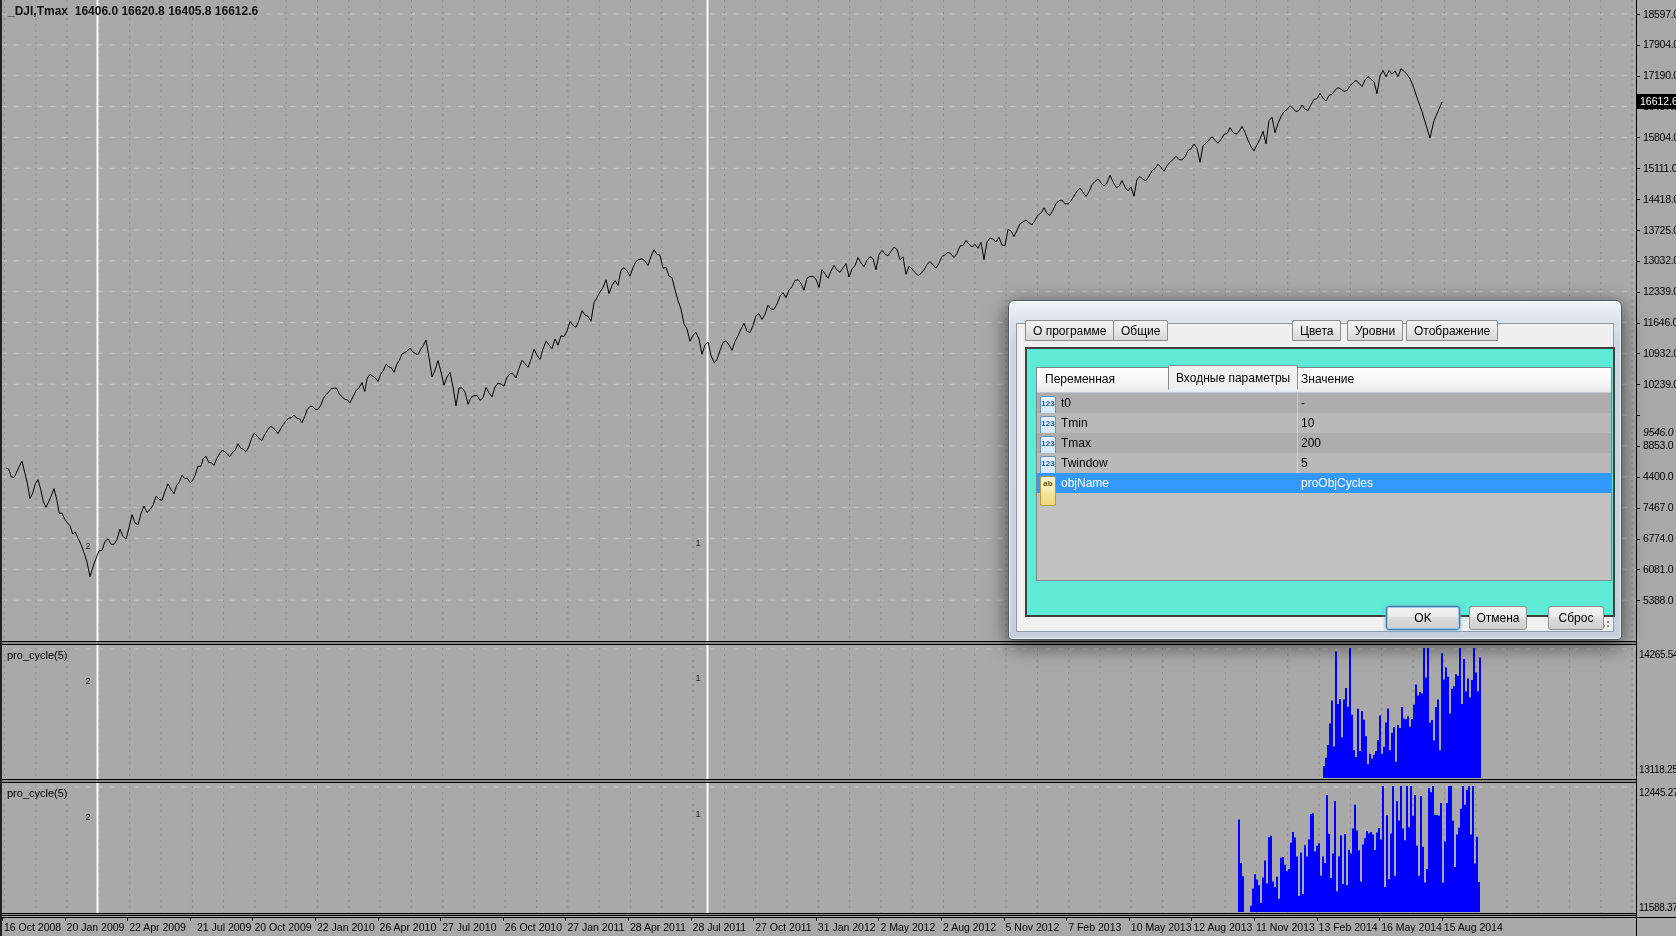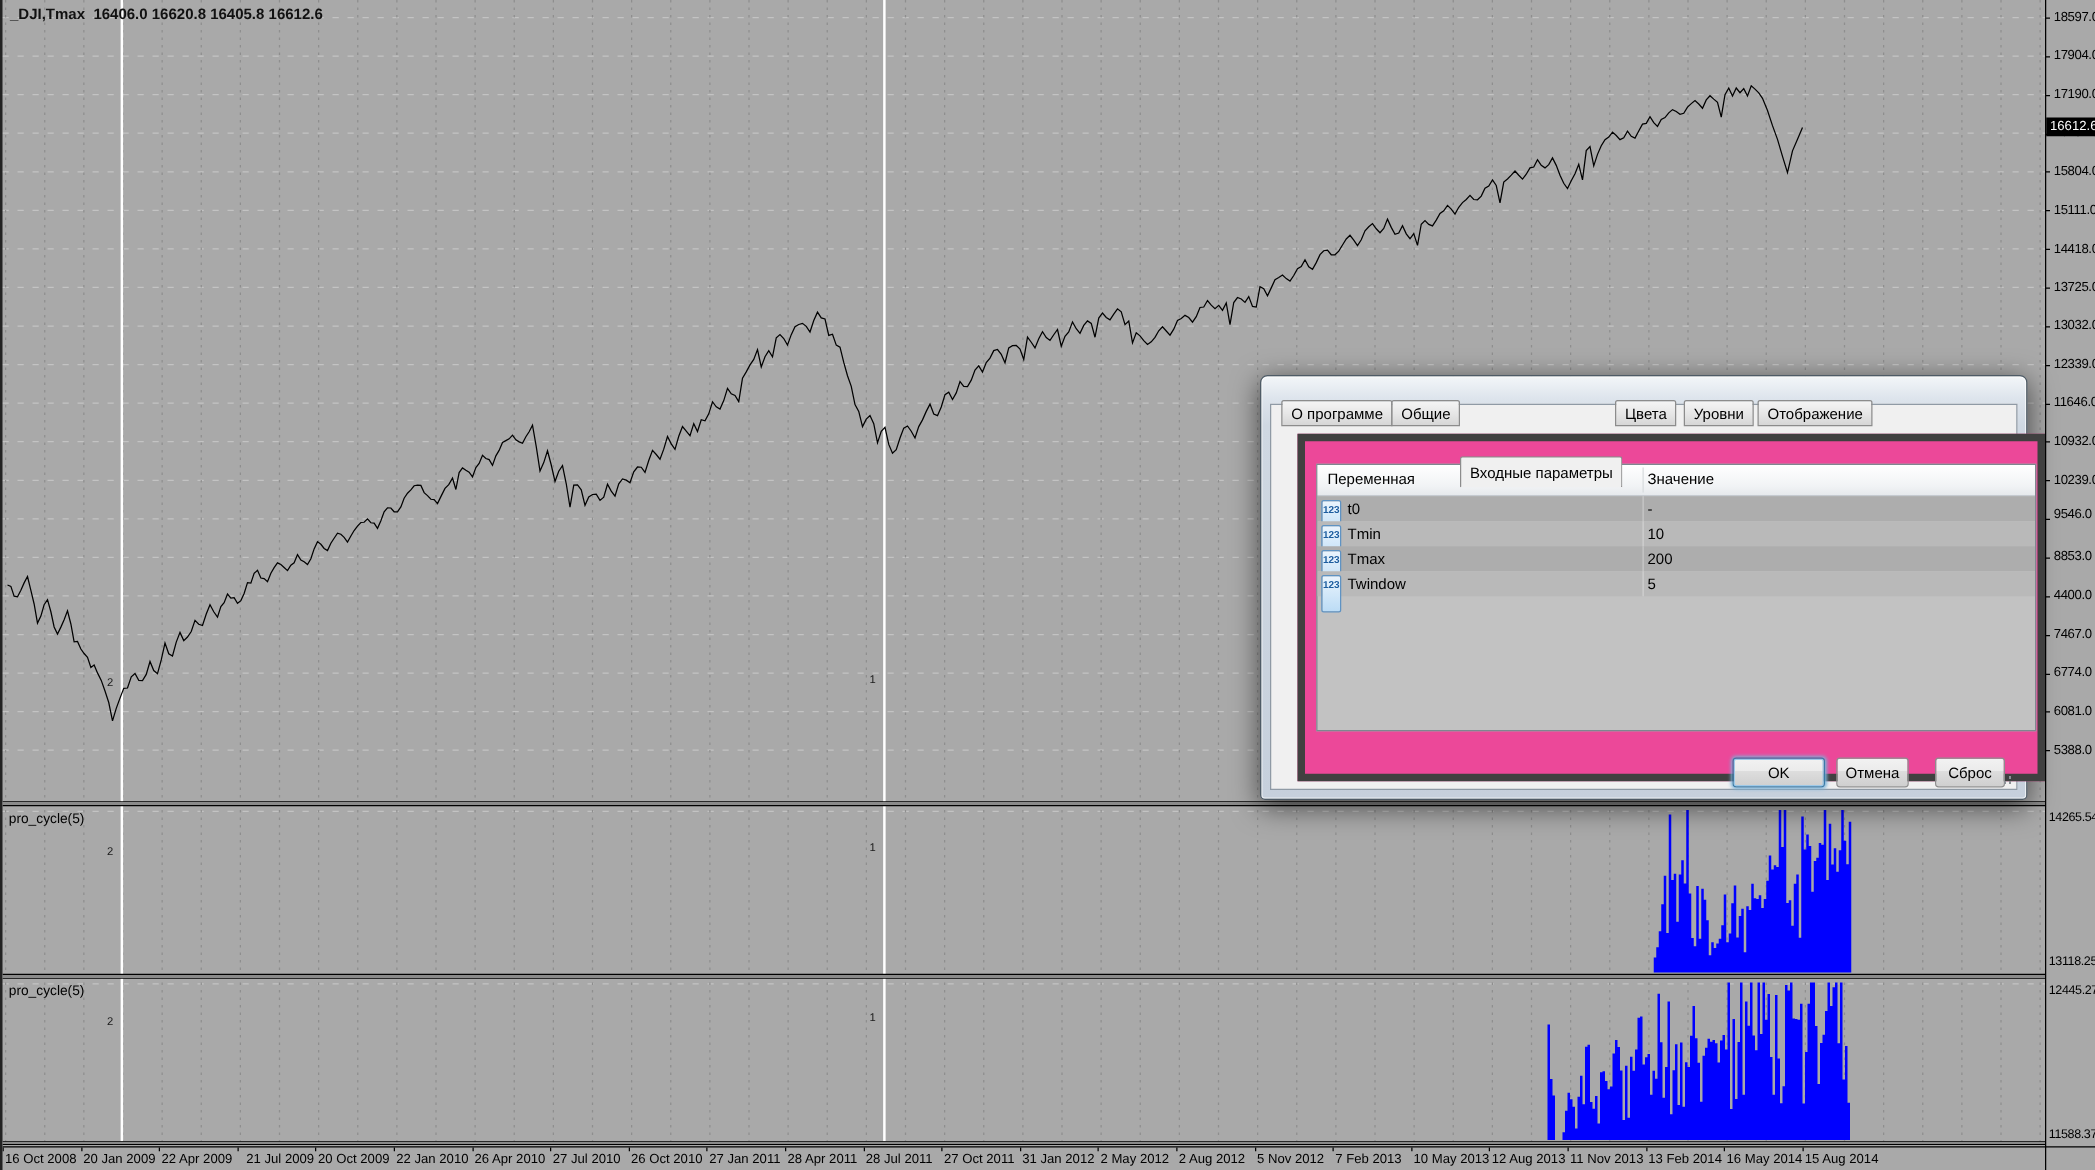--- a/index.html
+++ b/index.html
@@ -33,21 +33,21 @@
            border-radius:0 0 3px 3px;text-align:center;font-size:11px;line-height:15px;}
   #dlg-help{left:549px;width:26px;background:linear-gradient(#fdfeff,#e7eef5 45%,#ccd9e6 46%,#dbe6f0);color:#1c4f76;font-weight:700;}
   #dlg-close{left:578px;width:30px;background:linear-gradient(#f3b0a5,#de8173 45%,#c14f38 46%,#d06a50);
              color:#fff;font-weight:700;text-shadow:0 1px 1px rgba(0,0,0,.5);}
   #dlg-client{position:absolute;left:7px;top:22px;width:598px;height:309px;background:#f0f0f0;
               border:1px solid #8f9aa5;box-sizing:border-box;}
   .tab{position:absolute;top:-4px;height:21px;box-sizing:border-box;background:linear-gradient(#f5f5f5,#e4e4e4 60%,#d6d6d6);
        border:1px solid #8c8c8c;border-radius:2px 2px 0 0;font-size:12px;color:#000;
        padding:3px 7px 0 7px;white-space:nowrap;}
   .tab.active{top:-7px;height:25px;background:#f0f0f0;border-bottom:1px solid #f0f0f0;padding-top:5px;z-index:3;margin-top:48px;}
-  #tabpage{position:absolute;left:21px;top:23px;width:586px;height:266px;border:6px solid #404040;background:#ec4899;}
+  #tabpage{position:absolute;left:8px;top:23px;width:586px;height:266px;border:2px solid #404040;background:#5eead4;}
   #ptable{position:absolute;left:9px;top:18px;width:576px;height:214px;border:1px solid #7e8790;background:#c2c2c2;box-sizing:border-box;}
   #ptable-header{position:absolute;left:0;top:0;width:100%;height:24px;background:linear-gradient(#ffffff,#f1f3f5 70%,#e6e9ec);
                  border-bottom:1px solid #c5cad0;}
   .hcell{position:absolute;top:4px;font-size:12px;color:#000;}
   #hdiv{position:absolute;left:260px;top:2px;width:1px;height:20px;background:#d8dbde;}
   .prow{position:absolute;left:0;width:100%;height:20px;font-size:12px;color:#000;}
   .prow.odd{background:#adadad;}
   .prow.even{background:#b9b9b9;}
   .prow.selected{background:#3399ff;color:#fff;}
   .prow .pname{position:absolute;left:24px;top:3px;}
@@ -206,20 +206,25 @@
             <span class="rowdiv"></span>
             <span class="pname">Tmax</span>
             <span class="pvalue">200</span>
           </div>
           <div class="prow even" style="top:85px">
             <span class="picon picon-num">123</span>
             <span class="rowdiv"></span>
             <span class="pname">Twindow</span>
             <span class="pvalue">5</span>
           </div>
+          <div class="prow selected" style="top:105px">
+            <span class="picon picon-str">ab</span>
+            <span class="pname">objName</span>
+            <span class="pvalue">proObjCycles</span>
+          </div>
         </div>
       </div>
 
       <div class="dlg-btn default" style="left:369px;width:74px">OK</div>
       <div class="dlg-btn" style="left:452px;width:58px">Отмена</div>
       <div class="dlg-btn" style="left:531px;width:56px">Сброс</div>
       <div id="resize-grip"></div>
     </div>
   </div>
 <div class="price-tick" style="top: 14px;"></div>
@@ -242,21 +247,21 @@
     <div class="price-label" style="top: 254.3px;">13032.0</div>
     <div class="price-tick" style="top: 291.7px;"></div>
     <div class="price-label" style="top: 285.2px;">12339.0</div>
     <div class="price-tick" style="top: 322.5px;"></div>
     <div class="price-label" style="top: 316px;">11646.0</div>
     <div class="price-tick" style="top: 353.4px;"></div>
     <div class="price-label" style="top: 346.9px;">10932.0</div>
     <div class="price-tick" style="top: 384.2px;"></div>
     <div class="price-label" style="top: 377.7px;">10239.0</div>
     <div class="price-tick" style="top: 415.1px;"></div>
-    <div class="price-label" style="top: 405px;">9546.0</div>
+    <div class="price-label" style="top: 426px; font-style: italic;">9546.0</div>
     <div class="price-tick" style="top: 445.9px;"></div>
     <div class="price-label" style="top: 439.4px;">8853.0</div>
     <div class="price-tick" style="top: 476.8px;"></div>
     <div class="price-label" style="top: 470.3px;">4400.0</div>
     <div class="price-tick" style="top: 507.6px;"></div>
     <div class="price-label" style="top: 501.1px;">7467.0</div>
     <div class="price-tick" style="top: 538.5px;"></div>
     <div class="price-label" style="top: 532px;">6774.0</div>
     <div class="price-tick" style="top: 569.3px;"></div>
     <div class="price-label" style="top: 562.8px;">6081.0</div>

